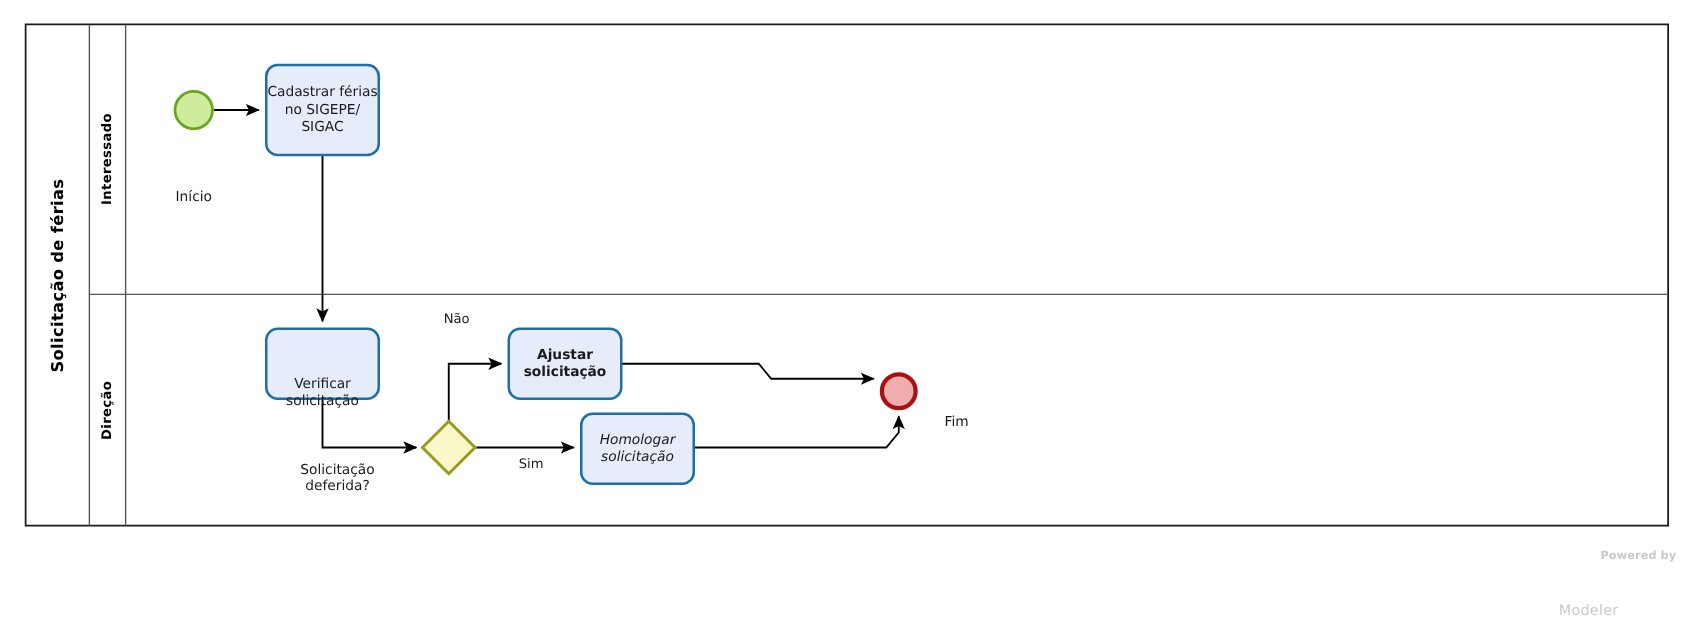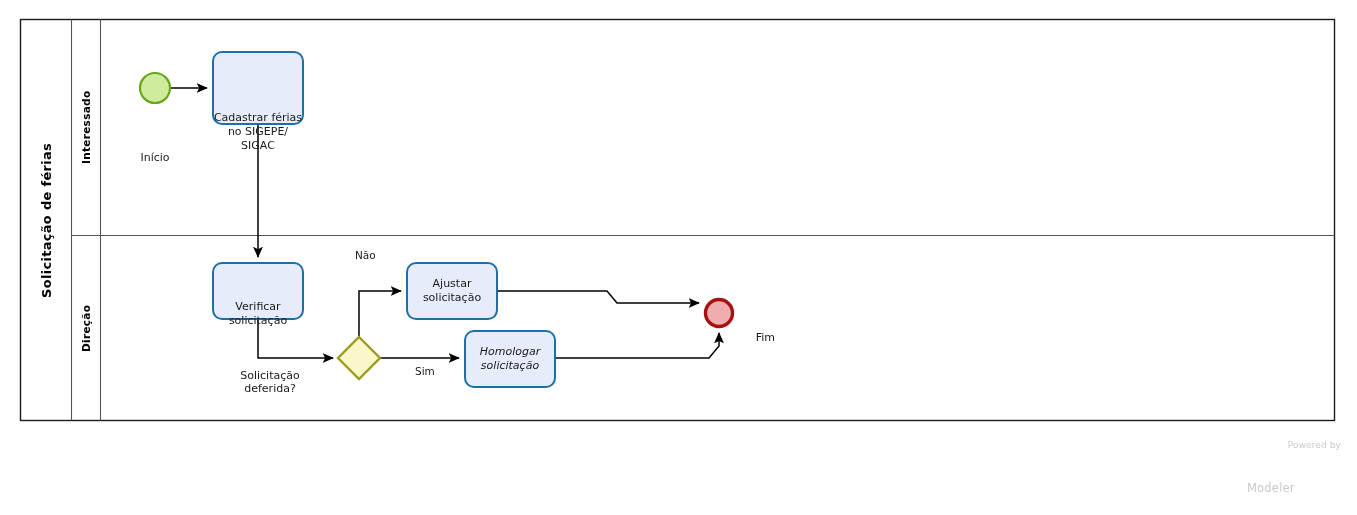--- a/index.html
+++ b/index.html
@@ -91,21 +91,21 @@
     left: 1243px;
     top: 440px;
     width: 100px;
     height: 58px;
   }
   #bizagi-powered {
     position: absolute;
     right: 2px;
     top: 0px;
     font-size: 9px;
-    font-weight: normal;
+    font-weight: bold;
     color: #c9c9c9;
     letter-spacing: 0.1px;
   }
   #bizagi-word {
     position: absolute;
     left: 0px;
     top: 10px;
     font-size: 31px;
     font-weight: normal;
     color: #f5b97f;
@@ -174,28 +174,28 @@
     <circle cx="719" cy="313" r="13.5" fill="#EFADAD" stroke="#A81111" stroke-width="3.4"></circle>
   </g>
 </svg>
 
 <div class="vlabel" id="pool-title">Solicitação de férias</div>
 
 <div class="vlabel lane-title" id="lane-title-0">Interessado</div>
 
 <div class="vlabel lane-title" id="lane-title-1">Direção</div>
 
-<div class="node-label" style="left:213px; top:52px; width:90px; height:72px;margin-top:44px;">Cadastrar férias
+<div class="node-label" style="left:213px; top:52px; width:90px; height:72px;">Cadastrar férias
 no SIGEPE/
 SIGAC</div>
 
 <div class="node-label" style="left:213px; top:263px; width:90px; height:56px;margin-top:23px;">Verificar
 solicitação</div>
 
-<div class="node-label" style="left:407px; top:263px; width:90px; height:56px;">Ajustar
+<div class="node-label" style="left:407px; top:263px; width:90px; height:56px;font-weight:bold;">Ajustar
 solicitação</div>
 
 <div class="node-label" style="left:465px; top:331px; width:90px; height:56px;font-style:italic;">Homologar
 solicitação</div>
 
 <div class="event-caption" style="left:120px; top:113px; width:70px;margin-top:38px;">Início</div>
 
 <div class="event-caption" style="left:735px; top:331px; width:40px; text-align:right;">Fim</div>
 
 <div class="event-caption" style="left:225px; top:369px; width:90px;">Solicitação

